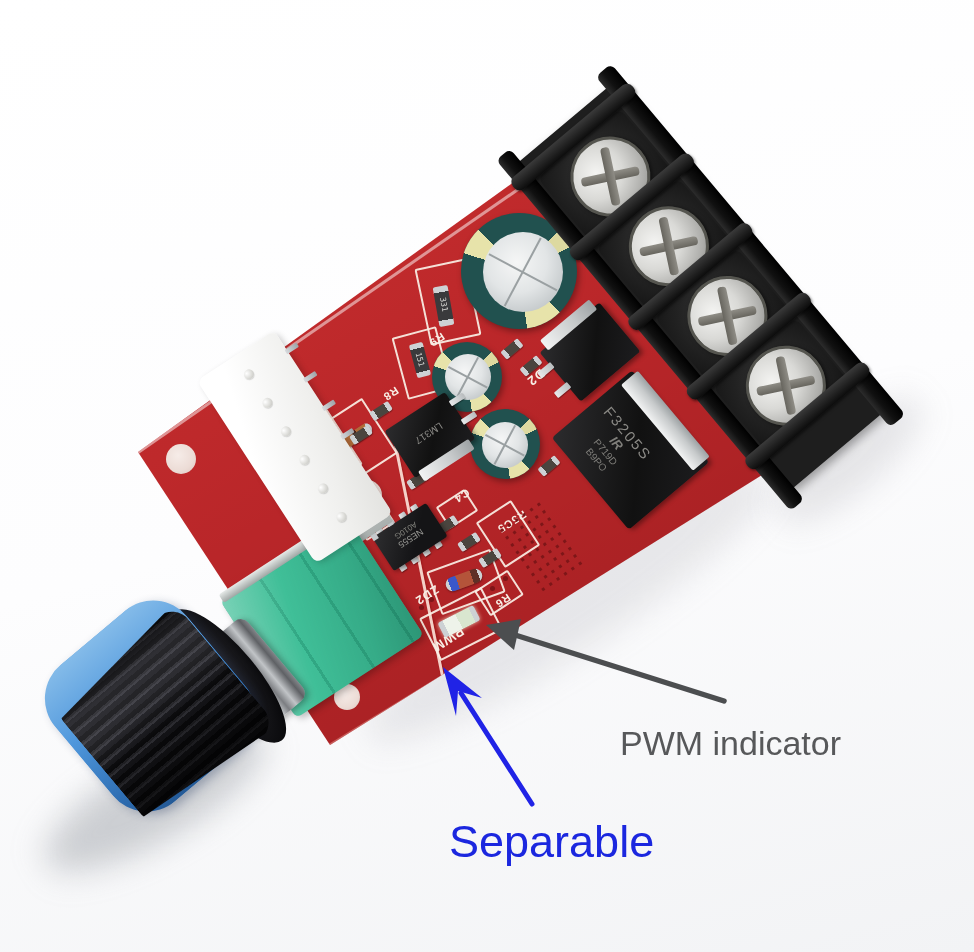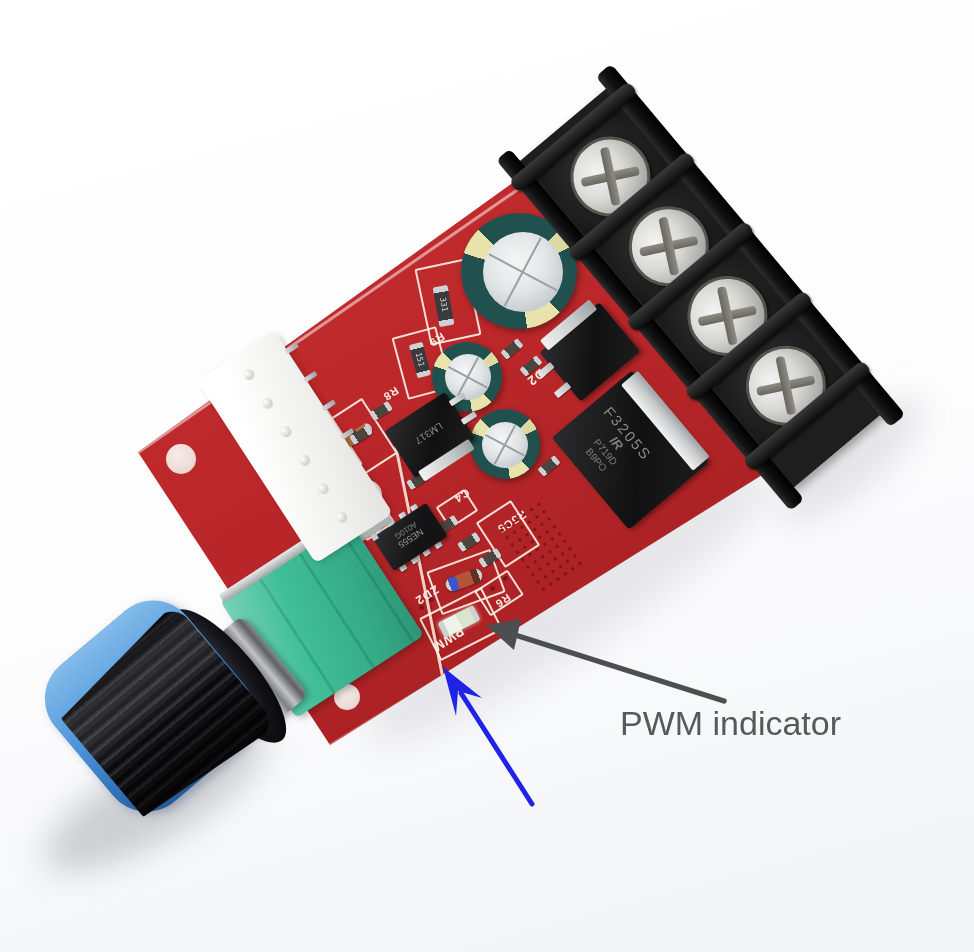--- a/index.html
+++ b/index.html
@@ -240,15 +240,16 @@
     <div class="t-div" style="top:374px;"></div>
   </div>
 
   <svg class="abs" width="974" height="952" viewBox="0 0 974 952" style="left:0;top:0;pointer-events:none;">
     <line x1="724" y1="701" x2="512" y2="634" stroke-width="5.5" stroke-linecap="round" stroke="#4c4e50"></line>
     <polygon points="486,625 521,619 514,650" fill="#4c4e50"></polygon>
     <line x1="532" y1="804" x2="461" y2="693" stroke-width="5" stroke-linecap="round" stroke="#2023e6"></line>
     <polygon points="443,667 482,698 458,691 456,716" fill="#2023e6"></polygon>
   </svg>
 
-  <div class="abs annot" style="left: 620px; top: 704px; font-size: 34px; color: rgb(87, 88, 90);">PWM indicator</div>
+  <div class="abs annot" style="left: 620px; top: 724px; font-size: 34px; color: rgb(87, 88, 90);">PWM indicator</div>
+  <div class="abs annot" style="left: 449px; top: 816px; font-size: 45px; color: rgb(27, 39, 223);">Separable</div>
 
 </div>
 
 </body></html>

